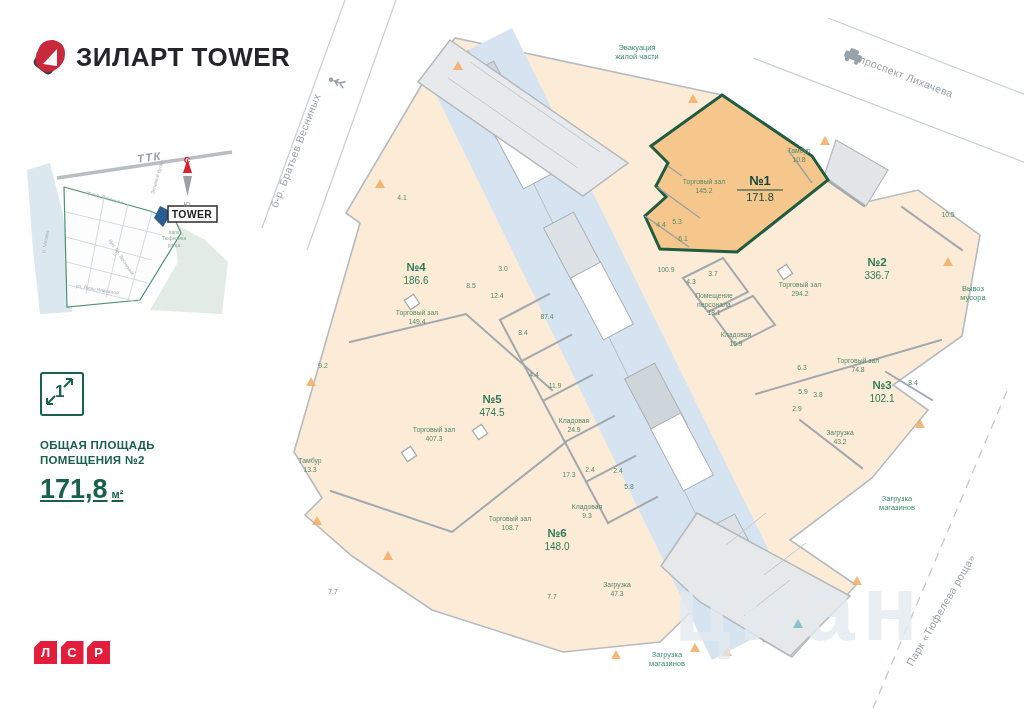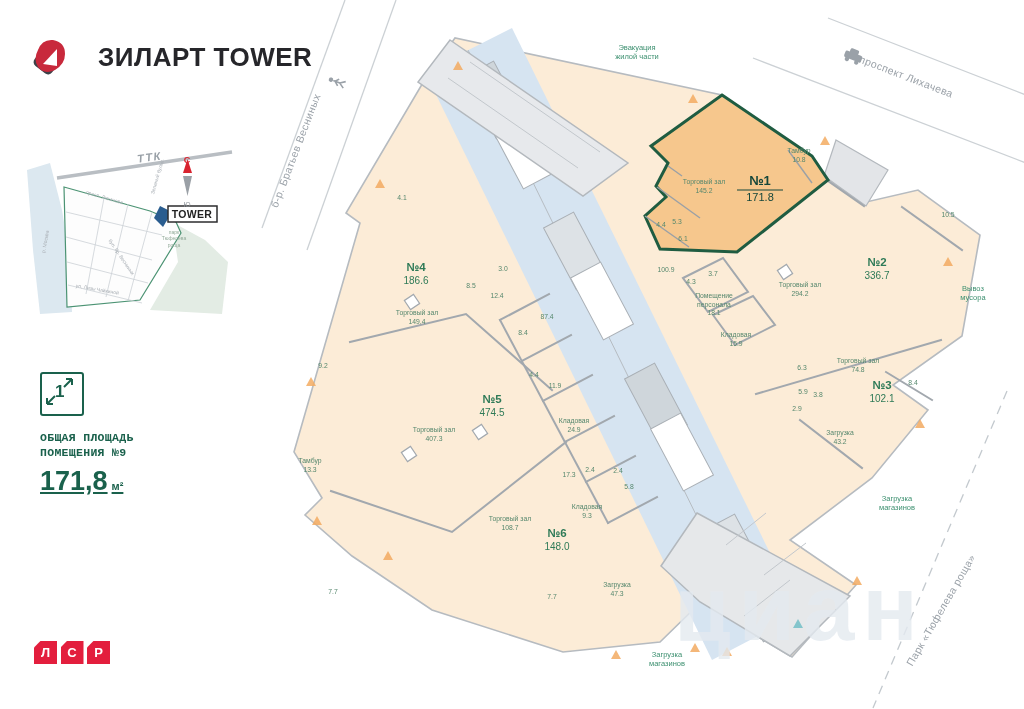--- a/index.html
+++ b/index.html
@@ -18,26 +18,26 @@
   .street{font-size:10.5px;fill:#9aa1a8;letter-spacing:.4px}
   .annot{font-size:7.5px;fill:#3d9070}
   .unit{font-size:11.5px;font-weight:bold;fill:#2e7a57}
   .uarea{font-size:10px;fill:#2e7a57}
   .unit1{font-size:13px;font-weight:bold;fill:#14463a}
   .u1area{font-size:11px;fill:#14463a}
   .room{font-size:6.8px;fill:#55876d}
   .wm{font-size:92px;font-weight:bold;fill:#e4eaf0;opacity:.8;letter-spacing:8px}
 
   
-  .logo{position:absolute;left:28px;top:36px;display:flex;align-items:center;gap:28px;}
+  .logo{position:absolute;left:28px;top:36px;display:flex;align-items:center;gap:6px;}
   .logo-text{font-size:26px;font-weight:800;color:#26262a;letter-spacing:.5px;}
   .info{position:absolute;left:40px;top:372px;color:#1a614c;}
   .info-icon{position:relative;width:40px;height:40px;border:2.5px solid #1a614c;border-radius:3px;}
   .info-icon .digit{position:absolute;left:13px;top:8px;font-size:17px;font-weight:bold;}
-  .info-title{margin-top:14px;font-size:11.5px;font-weight:bold;line-height:15px;letter-spacing:.3px;font-family:Liberation Mono, monospace;}
+  .info-title{margin-top:22px;font-size:11.5px;font-weight:bold;line-height:15px;letter-spacing:.3px;}
   .info-area{margin-top:6px;font-size:27px;font-weight:800;text-decoration:underline;}
   .info-area .unit-sup{font-size:11px;font-weight:bold;margin-left:4px;}
   .lsr{position:absolute;left:34px;top:641px;display:flex;gap:3.5px;}
   .lsr-box{width:23px;height:23px;background:#e31e3d;color:#fff;font-size:13px;font-weight:bold;
     display:flex;align-items:center;justify-content:center;
     clip-path:polygon(28% 0,100% 0,100% 100%,0 100%,0 28%);}
 </style>
 </head>
 <body>
 
@@ -251,21 +251,21 @@
 <div class="info">
   <div class="info-icon">
     <svg width="40" height="40" viewBox="0 0 40 40" style="position:absolute;left:-2px;top:-2px;" stroke="#1a614c" stroke-width="2" fill="none">
       <path d="M24 15 L32 7 M32 7 h-6 M32 7 v6"></path>
       <path d="M15 24 L7 32 M7 32 h6 M7 32 v-6"></path>
     </svg>
     <span class="digit">1</span>
   </div>
   <div class="info-title">
     <div>ОБЩАЯ ПЛОЩАДЬ</div>
-    <div>ПОМЕЩЕНИЯ №9</div>
+    <div>ПОМЕЩЕНИЯ №2</div>
   </div>
   <div class="info-area">
     <span>171,8</span><span class="unit-sup">м²</span>
   </div>
 </div>
 
 <div class="lsr">
   <div class="lsr-box">Л</div>
   <div class="lsr-box">С</div>
   <div class="lsr-box">Р</div>

